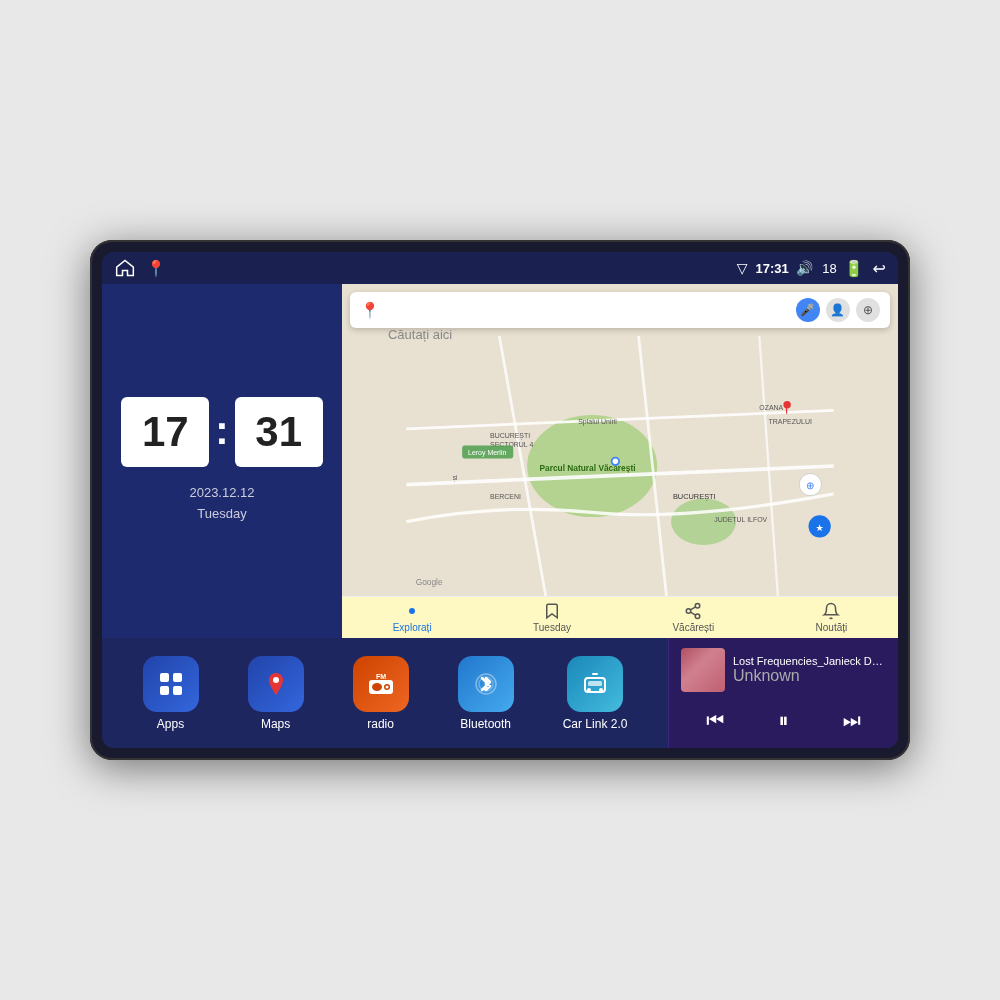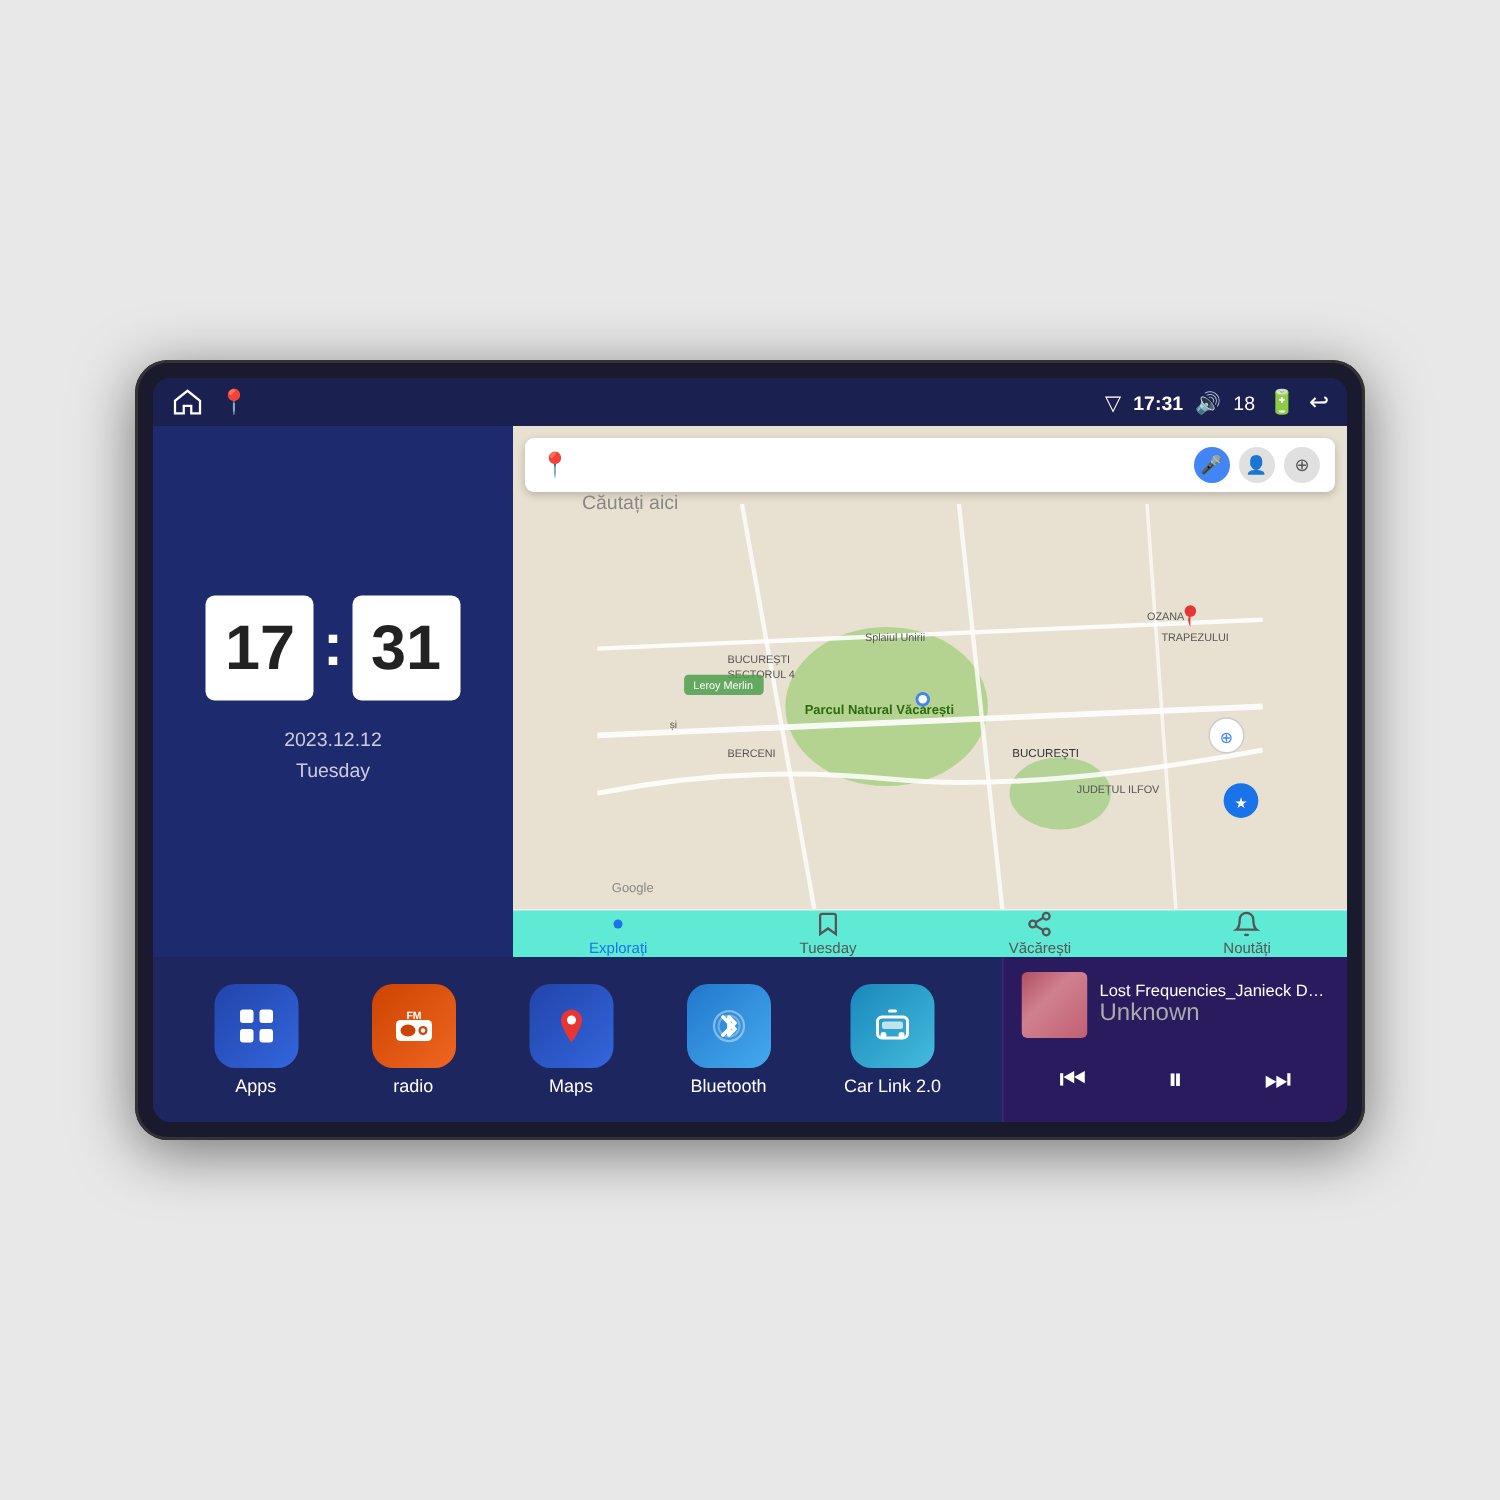--- a/index.html
+++ b/index.html
@@ -93,21 +93,21 @@
       display: flex;
       align-items: center;
       gap: 6px;
       margin-bottom: 16px;
     }
     .clock-digit {
       background: #fff;
       color: #222;
       font-size: 42px;
       font-weight: bold;
-      width: 72px;
+      width: 88px;
       height: 70px;
       display: flex;
       align-items: center;
       justify-content: center;
       border-radius: 6px;
       font-family: 'Arial Black', sans-serif;
     }
     .clock-colon {
       color: #fff;
       font-size: 40px;
@@ -172,22 +172,22 @@
       overflow: hidden;
       margin-top: 52px;
     }
     .map-svg-area svg {
       width: 100%;
       height: 100%;
     }
 
     
     .map-bottom-nav {
-      height: 32px;
-      background: #5eead4;
+      height: 42px;
+      background: #fef9c3;
       display: flex;
       align-items: center;
       justify-content: space-around;
       border-top: 1px solid #eee;
       flex-shrink: 0;
     }
     .map-nav-item {
       display: flex;
       flex-direction: column;
       align-items: center;
@@ -445,40 +445,40 @@
                 <rect x="3" y="3" width="9" height="9" rx="2"></rect>
                 <rect x="16" y="3" width="9" height="9" rx="2"></rect>
                 <rect x="3" y="16" width="9" height="9" rx="2"></rect>
                 <rect x="16" y="16" width="9" height="9" rx="2"></rect>
               </svg>
             </div>
             <span class="app-icon-label">Apps</span>
           </div>
 
           <div class="app-icon-item">
+            <div class="app-icon-bubble" style="background: linear-gradient(135deg, #2244aa, #3366dd);">
+              <svg width="28" height="28" viewBox="0 0 28 28" fill="none">
+                <path d="M14 3C10.1 3 7 6.1 7 10c0 5.5 7 15 7 15s7-9.5 7-15c0-3.9-3.1-7-7-7z" fill="#e63535"></path>
+                <circle cx="14" cy="10" r="3" fill="white"></circle>
+              </svg>
+            </div>
+            <span class="app-icon-label">Maps</span>
+          </div>
+
+          <div class="app-icon-item">
             <div class="app-icon-bubble" style="background: linear-gradient(135deg, #cc4400, #ee6622);">
               <svg width="30" height="28" viewBox="0 0 30 28" fill="white">
                 <rect x="3" y="10" width="24" height="14" rx="3"></rect>
                 <rect x="6" y="13" width="10" height="8" rx="5" fill="#cc4400"></rect>
                 <circle cx="21" cy="17" r="3" fill="#cc4400"></circle>
                 <circle cx="21" cy="17" r="1.5" fill="white"></circle>
                 <text x="15" y="9" font-size="7" fill="white" text-anchor="middle" font-weight="bold">FM</text>
               </svg>
             </div>
             <span class="app-icon-label">radio</span>
-          </div>
-
-          <div class="app-icon-item">
-            <div class="app-icon-bubble" style="background: linear-gradient(135deg, #2244aa, #3366dd);">
-              <svg width="28" height="28" viewBox="0 0 28 28" fill="none">
-                <path d="M14 3C10.1 3 7 6.1 7 10c0 5.5 7 15 7 15s7-9.5 7-15c0-3.9-3.1-7-7-7z" fill="#e63535"></path>
-                <circle cx="14" cy="10" r="3" fill="white"></circle>
-              </svg>
-            </div>
-            <span class="app-icon-label">Maps</span>
           </div>
 
           <div class="app-icon-item">
             <div class="app-icon-bubble" style="background: linear-gradient(135deg, #2277cc, #44aaee);">
               <svg width="28" height="28" viewBox="0 0 28 28" fill="none">
                 <path d="M10 8L18 16L14 20L14 8L18 12L10 20" stroke="white" stroke-width="2.5" stroke-linecap="round" stroke-linejoin="round"></path>
                 <circle cx="14" cy="14" r="10" stroke="white" stroke-width="1.5" opacity="0.4"></circle>
                 <circle cx="14" cy="14" r="7" stroke="white" stroke-width="1.5" opacity="0.3"></circle>
               </svg>
             </div>

